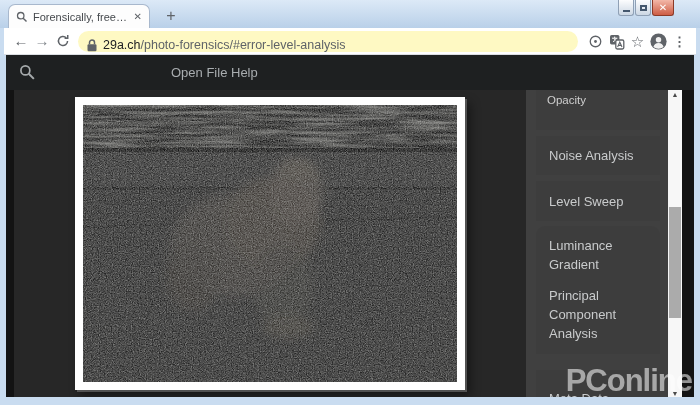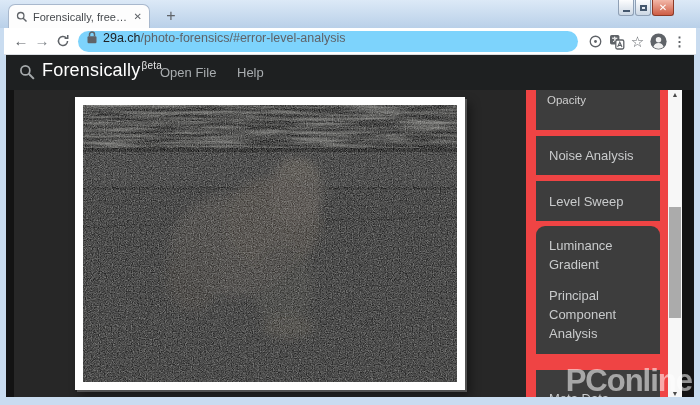--- a/index.html
+++ b/index.html
@@ -28,47 +28,47 @@
 
   
   .toolbar{position:absolute;top:28px;left:4px;right:4px;height:27px;background:#fff;
     border-bottom:1px solid #dcdfe3;}
   .nav-glyph{position:absolute;top:0;height:26px;line-height:26px;font-size:15px;color:#5f6368;
     width:18px;text-align:center;}
   .nav-back{left:8px;}
   .nav-forward{left:29px;color:#80868b;}
   .nav-reload{left:52px;top:6px;position:absolute;}
   .addr{position:absolute;left:74px;right:118px;top:3px;height:21px;border-radius:11px;
-    background:#7dd3fc;display:flex;align-items:flex-start;padding:0 9px;}
+    background:#fef9c3;display:flex;align-items:flex-end;padding:0 9px;}
   .addr .lock{margin-right:6px;display:flex;}
   .url{font-size:12.5px;white-space:nowrap;overflow:hidden;}
   .url .domain{color:#202124;}
   .url .path{color:#5f6368;}
   .tb-icons{position:absolute;right:6px;top:4px;display:flex;align-items:center;}
   .tb-icon{width:21px;height:19px;display:flex;align-items:center;justify-content:center;
     font-size:14px;color:#5f6368;}
 
   
   .page{position:absolute;top:55px;left:6px;right:6px;bottom:8px;background:#131313;overflow:hidden;}
   .app-header{position:absolute;top:0;left:0;right:0;height:35px;background:#1e2021;}
   .app-logo{position:absolute;left:13px;top:9px;}
   .app-title{position:absolute;left:36px;top:5px;font-size:18px;color:#ffffff;letter-spacing:.2px;}
   .app-beta{font-size:10px;color:#e8e8e8;vertical-align:super;margin-left:1px;}
   .hmenu{position:absolute;top:10px;font-size:13px;color:#a9adb0;}
-  .menu-openfile{left:154px;}
-  .menu-help{left:231px;}
+  .menu-openfile{left:165px;}
+  .menu-help{left:225px;}
 
   .workspace{position:absolute;top:35px;left:0;right:0;bottom:0;overflow:hidden;}
   .canvas{position:absolute;left:8px;top:0;width:512px;bottom:0;background:#272727;}
   .photo-frame{position:absolute;left:61px;top:7px;width:390px;height:293px;background:#fff;
     padding:8px;box-shadow:2px 2px 0 rgba(130,130,130,.55), 5px 6px 10px rgba(0,0,0,.45);}
   .photo-frame svg{display:block;}
 
   
-  .sidebar{position:absolute;left:520px;width:154px;top:0;bottom:0;background:#ef4444;}
+  .sidebar{position:absolute;left:520px;width:154px;top:0;bottom:0;background:#404040;}
   .panel{position:absolute;left:10px;width:124px;background:#3d3d3d;color:#c9cbcc;
     font-size:13px;line-height:19px;display:flex;align-items:center;padding-left:13px;
     padding-right:8px;}
   .panel-opacity{top:0;height:40px;display:block;padding:4px 8px 0 11px;}
   .op-label{font-size:11.5px;color:#cfcfcf;line-height:13px;}
   .op-row{display:flex;align-items:center;margin-top:5px;}
   .op-slider{position:relative;width:84px;height:11px;flex:none;}
   .op-track-fill{position:absolute;left:0;top:4px;width:76px;height:4px;background:#2d7ff0;border-radius:2px;}
   .op-track-rest{position:absolute;left:76px;top:4px;width:8px;height:4px;background:#e8e8e8;border-radius:2px;}
   .op-thumb{position:absolute;left:68px;top:0;width:11px;height:11px;border-radius:50%;background:#2d7ff0;}
@@ -167,21 +167,20 @@
 
   <div class="page">
 
     <div class="app-header">
       <span class="app-logo">
         <svg width="17" height="17" viewBox="0 0 16 16">
           <circle cx="6" cy="6" r="4.2" fill="none" stroke="#a6aaac" stroke-width="1.6"></circle>
           <line x1="9.2" y1="9.2" x2="14" y2="14" stroke="#a6aaac" stroke-width="1.9"></line>
         </svg>
       </span>
-      <span class="app-title"><span>Forensically</span><span class="app-beta">βeta</span></span>
       <span class="hmenu menu-openfile">Open File</span>
       <span class="hmenu menu-help">Help</span>
     </div>
 
     <div class="workspace">
 
       <div class="canvas">
         <div class="photo-frame">
           <svg width="374" height="277" viewBox="0 0 374 277">
             <defs>

